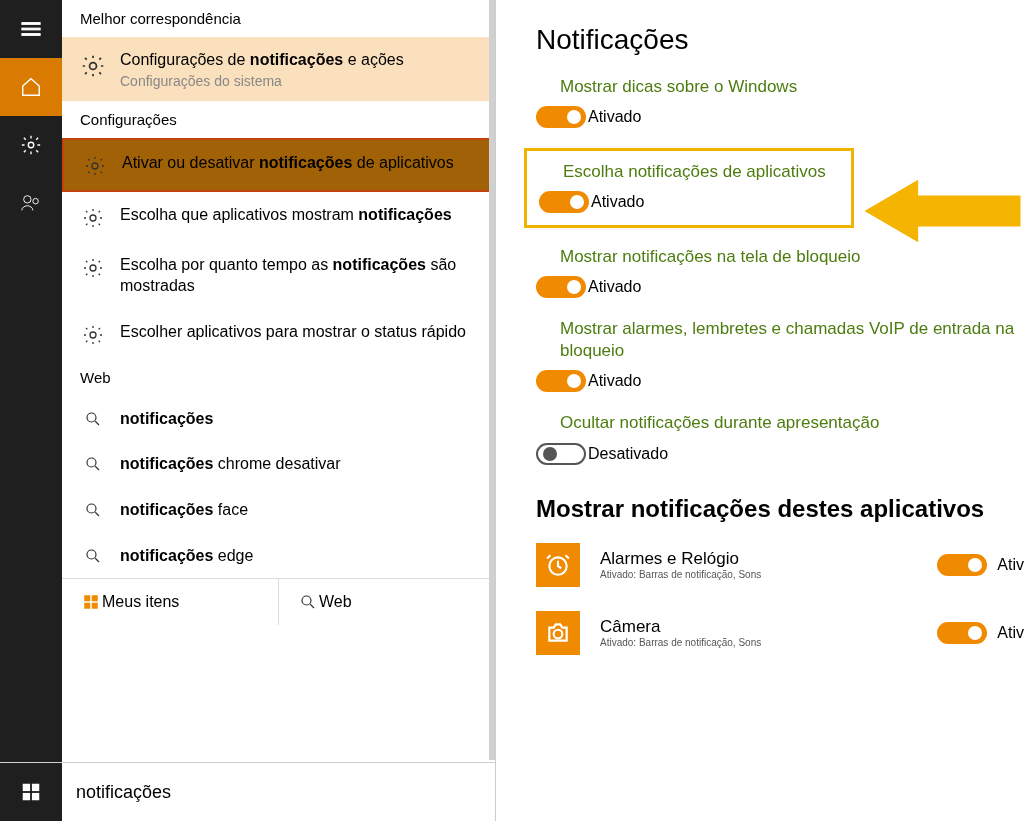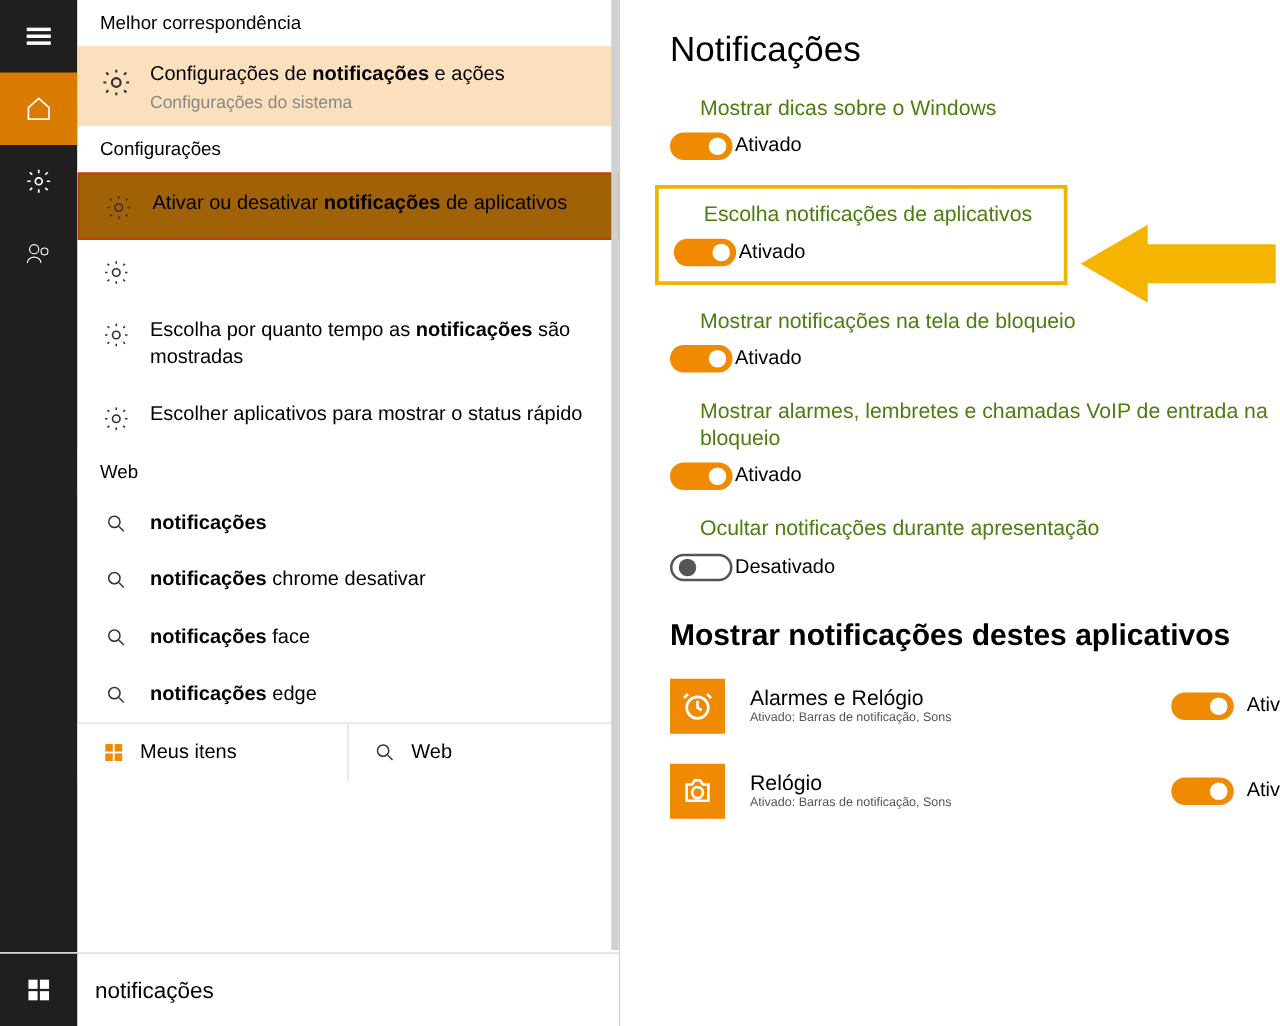--- a/index.html
+++ b/index.html
@@ -16,21 +16,21 @@
   .result { display: flex; align-items: flex-start; padding: 12px 18px; cursor: pointer; gap: 14px; }
   .result .ic { width: 26px; display: flex; justify-content: center; padding-top: 2px; flex-shrink: 0; }
   .result .ic svg { width: 24px; height: 24px; stroke: #333; }
   .result .txt { font-size: 16px; color: #000; line-height: 1.35; }
   .result .sub { font-size: 14px; color: #888; margin-top: 2px; }
   .best-match { background: #fbe0bd; }
   .best-match .ic svg { width: 30px; height: 30px; }
   .highlighted { background: #a16207; border: 2px solid #c2410c; }
   .web-item .ic svg { width: 18px; height: 18px; }
   .search-footer { display: flex; border-top: 1px solid #ddd; background: #fff; }
-  .footer-cell { flex: 1; display: flex; align-items: center; gap: 12px; padding: 14px 20px; font-size: 16px; color: #000; cursor: pointer; }
+  .footer-cell { flex: 1; display: flex; align-items: center; gap: 2px; padding: 14px 20px; font-size: 16px; color: #000; cursor: pointer; }
   .footer-cell + .footer-cell { border-left: 1px solid #ddd; }
   .footer-cell svg { width: 18px; height: 18px; }
   .search-bar { display: flex; align-items: stretch; background: #fff; border-top: 1px solid #d0d0d0; }
   .start-btn { width: 62px; height: 58px; background: #1f1f1f; display: flex; align-items: center; justify-content: center; cursor: pointer; }
   .search-input { flex: 1; border: none; outline: none; font-size: 18px; padding: 0 14px; }
   .scrollbar-stub { position: absolute; right: 0; top: 0; width: 6px; height: 760px; background: #d0d0d0; }
   
   .right-panel { flex: 1; padding: 24px 0 0 40px; overflow: hidden; background: #fff; }
   .right-title { font-size: 28px; font-weight: 400; color: #000; margin-bottom: 20px; }
   .setting { margin-bottom: 20px; }
@@ -116,20 +116,21 @@
         <div class="txt"><span>Ativar ou desativar </span><b>notificações</b><span> de aplicativos</span></div>
       </div>
 
       <div class="result">
         <div class="ic">
           <svg viewBox="0 0 24 24" stroke-width="1.3" fill="none">
               <circle cx="12" cy="12" r="3"></circle>
               <path d="M12 3v2M12 19v2M5 5l1.4 1.4M17.6 17.6L19 19M3 12h2M19 12h2M5 19l1.4-1.4M17.6 6.4L19 5"></path>
             </svg>
         </div>
+        <div class="txt"><span>Escolha que aplicativos mostram </span><b>notificações</b></div>
       </div>
 
       <div class="result">
         <div class="ic">
           <svg viewBox="0 0 24 24" stroke-width="1.3" fill="none">
               <circle cx="12" cy="12" r="3"></circle>
               <path d="M12 3v2M12 19v2M5 5l1.4 1.4M17.6 17.6L19 19M3 12h2M19 12h2M5 19l1.4-1.4M17.6 6.4L19 5"></path>
             </svg>
         </div>
         <div class="txt"><span>Escolha por quanto tempo as </span><b>notificações</b><span> são mostradas</span></div>
@@ -295,21 +296,21 @@
   </div>
 
   <div class="app-row">
     <div class="app-icon">
       <svg viewBox="0 0 24 24">
           <path d="M4 7h4l2-3h4l2 3h4v12H4z" fill="none" stroke-width="2"></path>
           <circle cx="12" cy="13" r="4" fill="none" stroke-width="2"></circle>
         </svg>
     </div>
     <div class="app-txt">
-      <div class="app-name">Relógio</div>
+      <div class="app-name">Câmera</div>
       <div class="app-sub">Ativado: Barras de notificação, Sons</div>
     </div>
     <div class="app-toggle">
       <div class="toggle on">
           <div class="knob"></div>
         </div>
       <div class="toggle-text">Ativ</div>
     </div>
   </div>
 </div>

